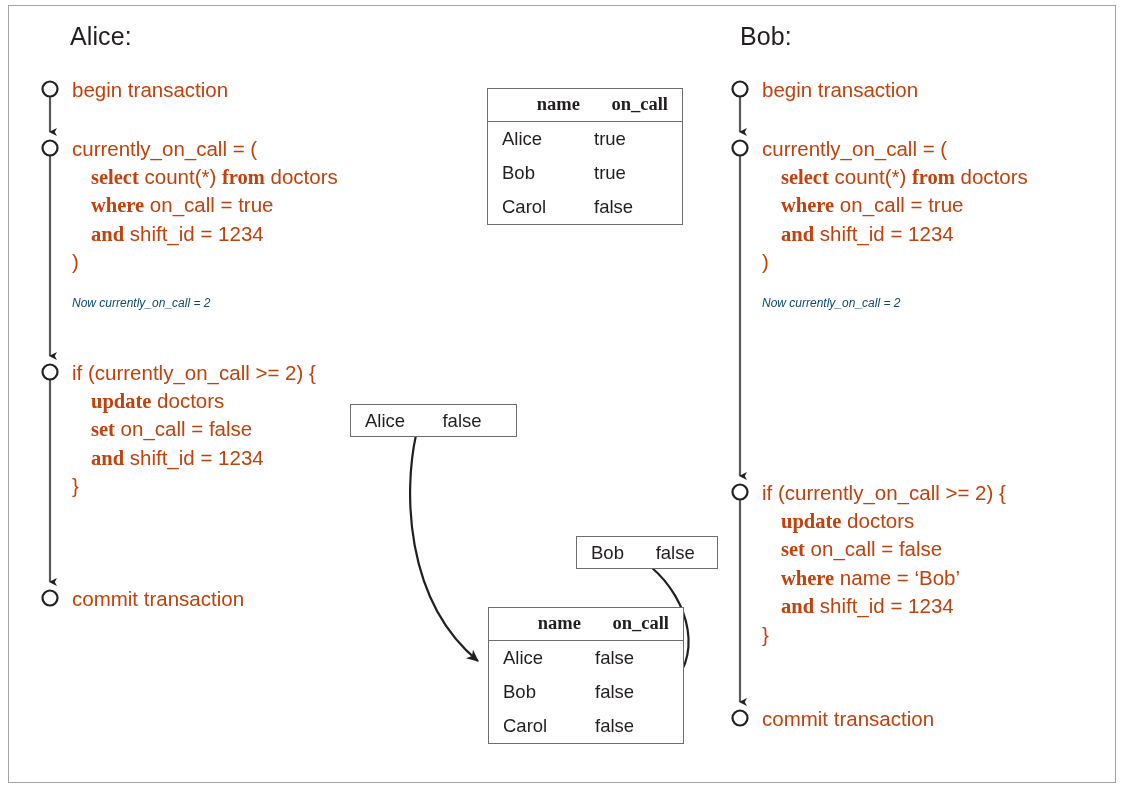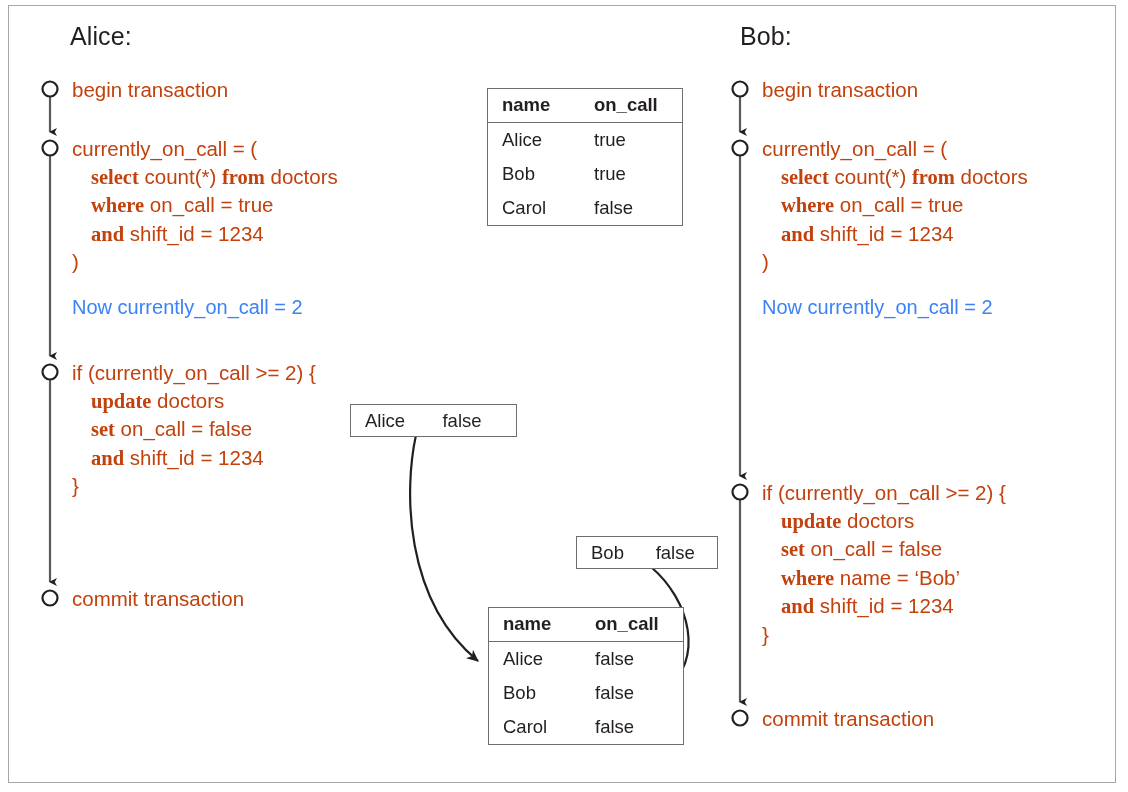--- a/index.html
+++ b/index.html
@@ -52,37 +52,39 @@
   .step b {
     font-weight: bold;
     font-family: Liberation Serif, serif;
   }
   .step .ind {
     display: inline-block;
     width: 19px;
   }
   .note {
     position: absolute;
-    font-size: 20px;
-    color: #3b82f6;
+    font-size: 12px;
+    font-style: italic;
+    color: #0c4a6e;
     white-space: nowrap;
   }
   table.db {
     position: absolute;
     border-collapse: collapse;
     border: 1.5px solid #6d6e71;
     background: #ffffff;
     font-size: 18.5px;
     color: #231f20;
   }
   table.db th {
     font-weight: bold;
-    text-align: left;
+    text-align: right;
     padding: 5px 0 6px 14px;
     border-bottom: 1.5px solid #6d6e71;
+    font-family: Liberation Serif, serif;
   }
   table.db td {
     text-align: left;
     padding: 6px 0 6px 14px;
     border: none;
   }
   table.db th.c0, table.db td.c0 { width: 78px; }
   table.db th.c1, table.db td.c1 { width: 74px; padding-right: 14px; }
 
   .rowbox {

